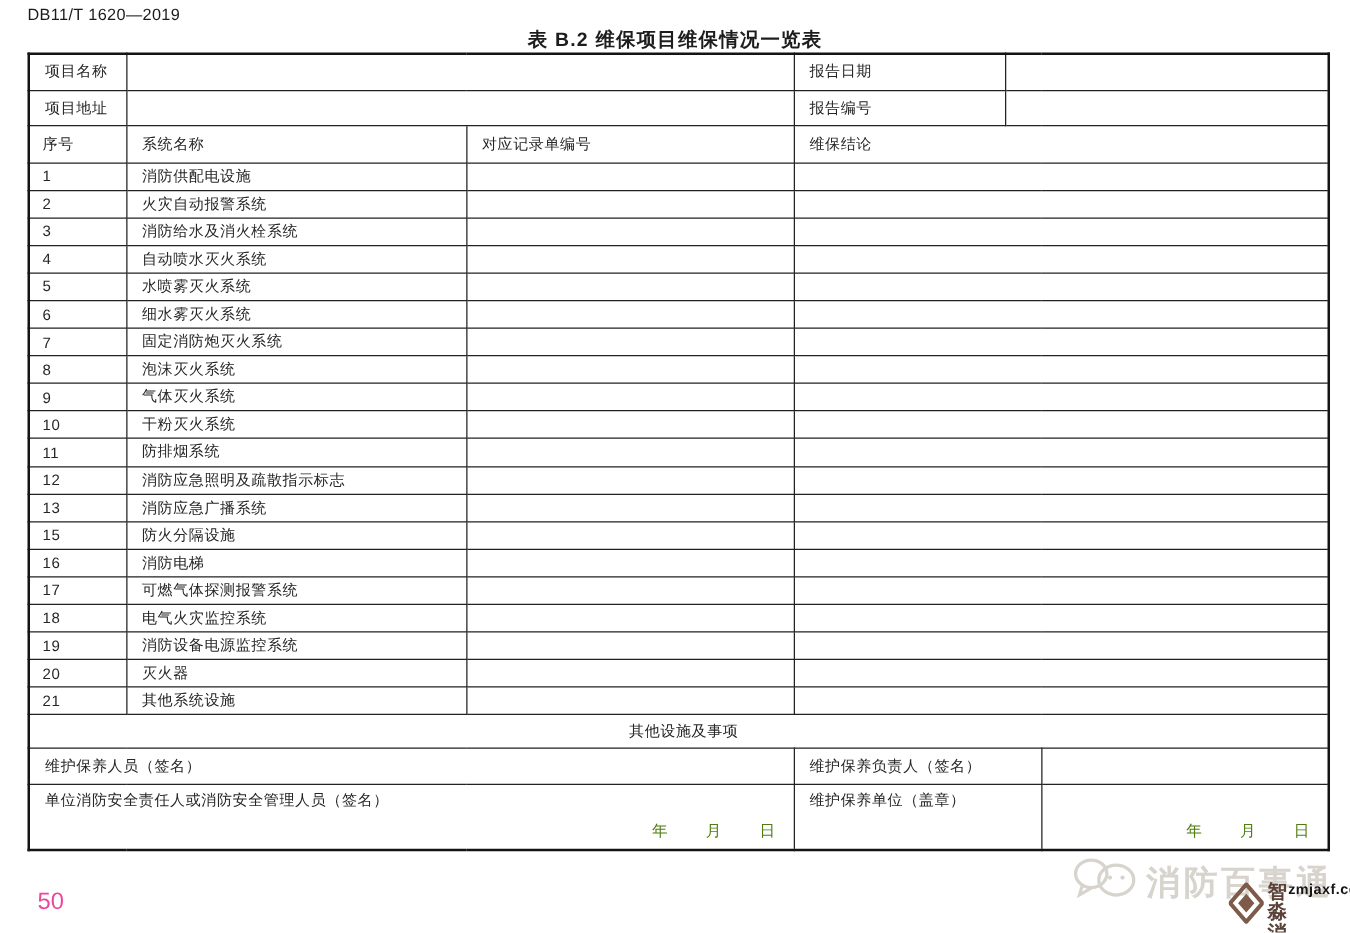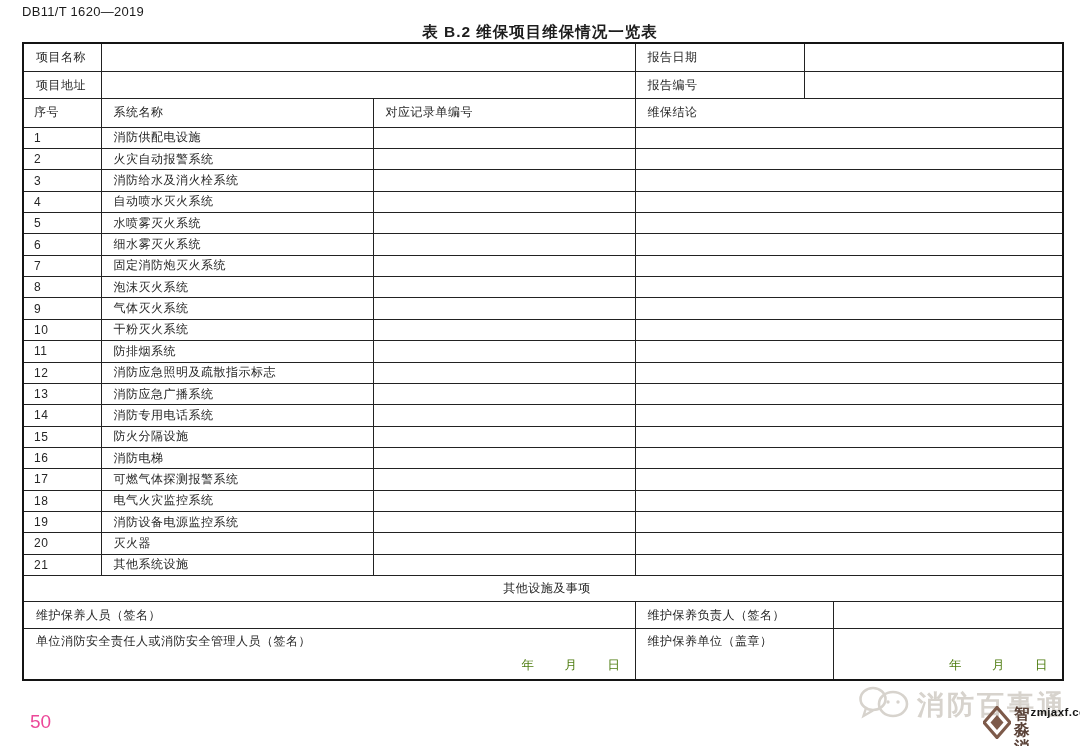--- a/index.html
+++ b/index.html
@@ -192,26 +192,20 @@
     <td colspan="3"></td>
   </tr>
 
   <tr>
     <td class="c-no"><span>13</span></td>
     <td><span>消防应急广播系统</span></td>
     <td></td>
     <td colspan="3"></td>
   </tr>
 
-  <tr>
-    <td class="c-no"><span>14</span></td>
-    <td><span>消防专用电话系统</span></td>
-    <td></td>
-    <td colspan="3"></td>
-  </tr>
 
   <tr>
     <td class="c-no"><span>15</span></td>
     <td><span>防火分隔设施</span></td>
     <td></td>
     <td colspan="3"></td>
   </tr>
 
   <tr>
     <td class="c-no"><span>16</span></td>

